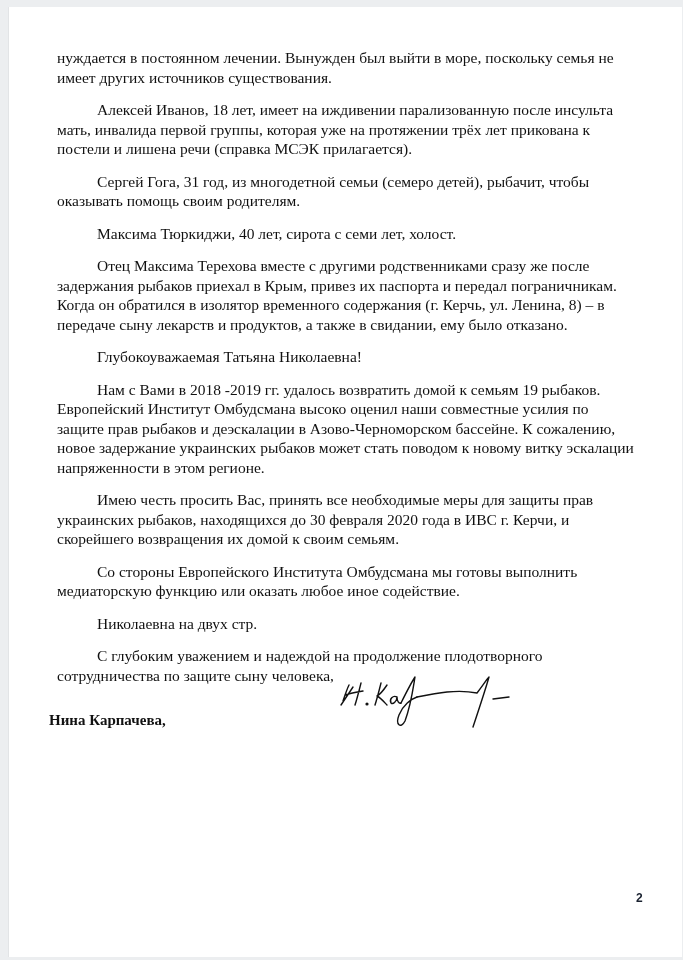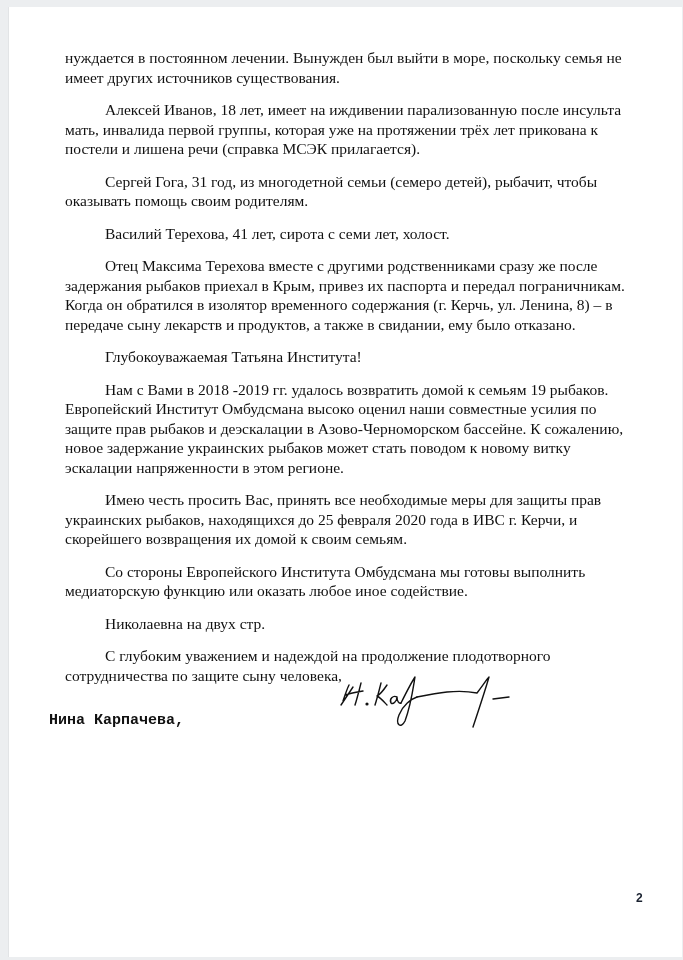--- a/index.html
+++ b/index.html
@@ -27,39 +27,39 @@
     .content {
       position: absolute;
       left: 40px;
       top: 41px;
       width: 590px;
       color: #111111;
       font-size: 15.5px;
       line-height: 19.5px;
     }
     .para {
-      margin: 0 0 13px 16px;
+      margin: 0 0 13px 8px;
       text-indent: 40px;
     }
     .para.noindent {
       text-indent: 0;
     }
     .para b {
       font-weight: normal;
     }
     .signature-block {
       position: absolute;
       left: 40px;
       top: 704px;
       font-weight: bold;
       font-size: 15px;
       line-height: 19.5px;
       color: #111;
     }
-    .signature-block div { white-space: nowrap; font-family: Liberation Mono, monospace; }
+    .signature-block div { white-space: nowrap; }
     .signature {
       position: absolute;
       left: 328px;
       top: 668px;
       width: 180px;
       height: 60px;
     }
     .page-number {
       position: absolute;
       left: 627px;
@@ -71,25 +71,25 @@
     }
   </style>
 </head>
 <body>
 
 <div class="page">
   <div class="content">
     <p class="para noindent"><b></b><span>нуждается в постоянном лечении. Вынужден был выйти в море, поскольку семья не имеет других источников существования.</span></p>
     <p class="para"><b>Алексей Иванов</b><span>, 18 лет, имеет на иждивении парализованную после инсульта мать, инвалида первой группы, которая уже на протяжении трёх лет прикована к постели и лишена речи (справка МСЭК прилагается).</span></p>
     <p class="para"><b>Сергей Гога,</b><span> 31 год, из многодетной семьи (семеро детей), рыбачит, чтобы оказывать помощь своим родителям.</span></p>
-    <p class="para"><b>Василий Терехова</b><span>, 41 лет, сирота с семи лет, холост.</span></p>
+    <p class="para"><b>Максима Тюркиджи</b><span>, 40 лет, сирота с семи лет, холост.</span></p>
     <p class="para"><b></b><span>Отец Максима Терехова вместе с другими родственниками сразу же после задержания рыбаков приехал в Крым, привез их паспорта и передал пограничникам. Когда он обратился в изолятор временного содержания (г. Керчь, ул. Ленина, 8) – в передаче сыну лекарств и продуктов, а также в свидании, ему было отказано.</span></p>
-    <p class="para"><b></b><span>Глубокоуважаемая Татьяна Института!</span></p>
+    <p class="para"><b></b><span>Глубокоуважаемая Татьяна Николаевна!</span></p>
     <p class="para"><b></b><span>Нам с Вами в 2018 -2019 гг. удалось возвратить домой к семьям 19 рыбаков. Европейский Институт Омбудсмана высоко оценил наши совместные усилия по защите прав рыбаков и деэскалации в Азово-Черноморском бассейне. К сожалению, новое задержание украинских рыбаков может стать поводом к новому витку эскалации напряженности в этом регионе.</span></p>
-    <p class="para"><b></b><span>Имею честь просить Вас, принять все необходимые меры для защиты прав украинских рыбаков, находящихся до 25 февраля 2020 года в ИВС г. Керчи, и скорейшего возвращения их домой к своим семьям.</span></p>
+    <p class="para"><b></b><span>Имею честь просить Вас, принять все необходимые меры для защиты прав украинских рыбаков, находящихся до 30 февраля 2020 года в ИВС г. Керчи, и скорейшего возвращения их домой к своим семьям.</span></p>
     <p class="para"><b></b><span>Со стороны Европейского Института Омбудсмана мы готовы выполнить медиаторскую функцию или оказать любое иное содействие.</span></p>
     <p class="para"><b></b><span>Николаевна на двух стр.</span></p>
     <p class="para"><b></b><span>С глубоким уважением и надеждой на продолжение плодотворного сотрудничества по защите сыну человека,</span></p>
   </div>
 
   <svg class="signature" viewBox="0 0 180 60">
     <title>Н. Карпачева</title>
     <g fill="none" stroke="#111" stroke-width="1.4" stroke-linecap="round" stroke-linejoin="round">
 
       <path d="M6 26 C 8 20, 10 14, 12 10 M4 30 C 8 24, 12 18, 16 12 M8 20 C 14 18, 20 17, 26 16 M24 8 C 22 16, 20 24, 18 30"></path>

